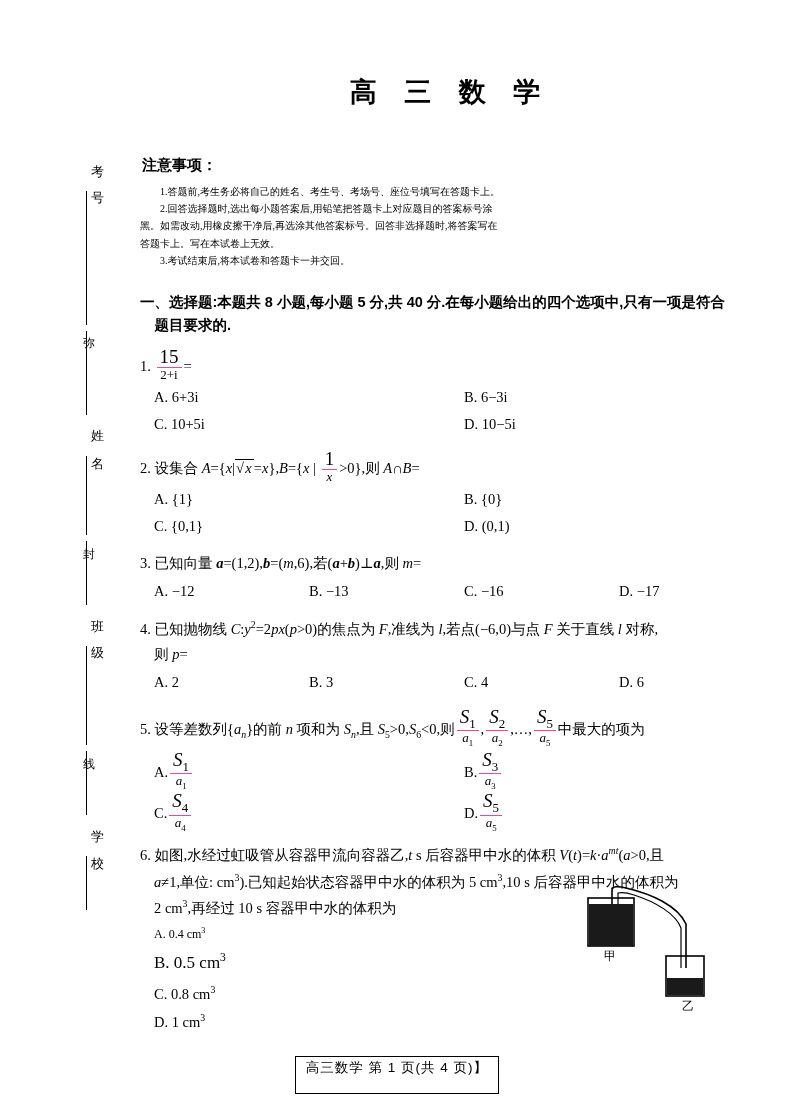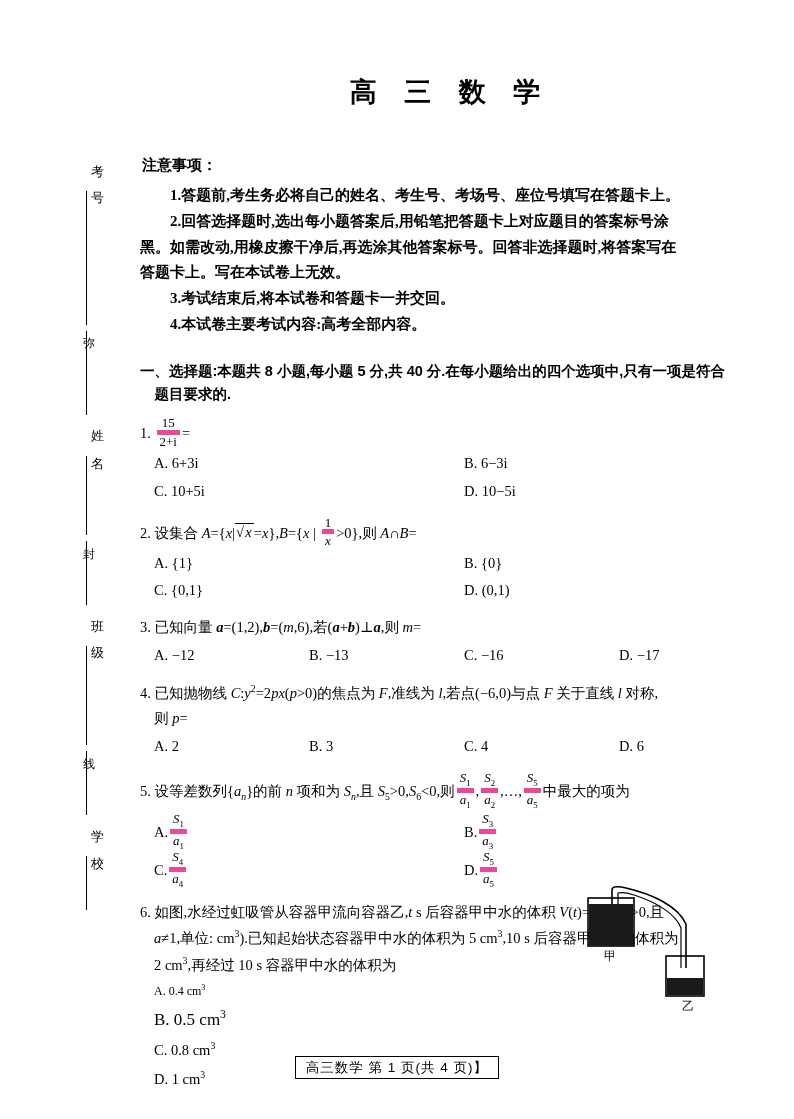--- a/index.html
+++ b/index.html
@@ -36,21 +36,21 @@
   }
   .doc-title{
     text-align:center;font-size:27px;font-weight:bold;
     letter-spacing:10px;margin-top:74px;
     font-family:"Liberation Sans","DejaVu Sans",sans-serif;
   }
   .notice-title{
     font-size:15px;font-weight:bold;margin-top:46px;margin-left:2px;
     font-family:Liberation Sans, sans-serif;
   }
-  .notice-list{margin-top:8px;font-size:15px;line-height:1.72;font-weight:bold;}
+  .notice-list{margin-top:8px;font-size:10px;line-height:1.72;}
   .notice-item{text-indent:2em;}
   .notice-item.cont{text-indent:0;}
 
   .section-head{
     margin-top:22px;font-size:14.5px;line-height:1.6;font-weight:bold;
     font-family:"Liberation Sans","DejaVu Sans",sans-serif;
   }
   .section-head .ln2{display:block;text-indent:1em;}
 
   .q{margin-top:10px;font-size:14.5px;line-height:1.75;}
@@ -58,36 +58,36 @@
   .opts{display:flex;flex-wrap:wrap;margin-top:2px;}
   .opts.two>div{width:50%;}
   .opts.four>div{width:25%;}
   .opts>div{font-size:14.5px;line-height:1.9;padding-left:14px;box-sizing:border-box;}
   .indent{padding-left:14px;}
 
   
   i{font-family:"Liberation Serif","DejaVu Serif",serif;}
   .bold-it{font-weight:bold;font-style:italic;}
   .frac{display:inline-block;vertical-align:-0.55em;text-align:center;line-height:1.05;margin:0 2px;}
-  .frac .num{display:block;border-bottom:5px solid #ec4899;padding:0 3px;font-size:13px;}
+  .frac .num{display:block;border-bottom:1px solid #ec4899;padding:0 3px;font-size:19px;}
   .frac .den{display:block;padding:0 3px;font-size:13px;}
   .sqrt{border-top:1px solid #000;padding:0 1px 0 1px;}
   sup{font-size:0.68em;}
   sub{font-size:0.68em;}
 
   
   .figure{position:absolute;right:8px;top:884px;width:170px;height:118px;}
 
   
   .footer{
     position:absolute;left:0;top:1056px;width:794px;text-align:center;
     font-size:13.5px;font-family:"Liberation Sans","DejaVu Sans",sans-serif;
   }
   .footer .box{
-    display:inline-block;border:1px solid #000;padding:2px 10px 1px 10px;
+    display:inline-block;border:1px solid #000;padding:2px 10px 16px 10px;
     letter-spacing:1px;
   }
 </style>
 </head>
 <body>
 
 <div class="page">
 
   <div class="seal-col">
     <div class="seal-line"></div>
@@ -104,21 +104,20 @@
 
     <div class="doc-title">高 三 数 学</div>
 
     <div class="notice-title">注意事项：</div>
     <div class="notice-list">
       <div class="notice-item">1.答题前,考生务必将自己的姓名、考生号、考场号、座位号填写在答题卡上。</div>
       <div class="notice-item">2.回答选择题时,选出每小题答案后,用铅笔把答题卡上对应题目的答案标号涂</div>
       <div class="notice-item cont">黑。如需改动,用橡皮擦干净后,再选涂其他答案标号。回答非选择题时,将答案写在</div>
       <div class="notice-item cont">答题卡上。写在本试卷上无效。</div>
       <div class="notice-item">3.考试结束后,将本试卷和答题卡一并交回。</div>
-      <div class="notice-item">4.本试卷主要考试内容:高考全部内容。</div>
     </div>
 
     <div class="section-head">
       <span>一、选择题:</span><span>本题共 8 小题,每小题 5 分,共 40 分.在每小题给出的四个选项中,只有一项是符合</span>
       <span class="ln2">题目要求的.</span>
     </div>
 
     <div class="q">
       <span class="stem">
         1.&nbsp;<span class="frac"><span class="num">15</span><span class="den">2+i</span></span>=

